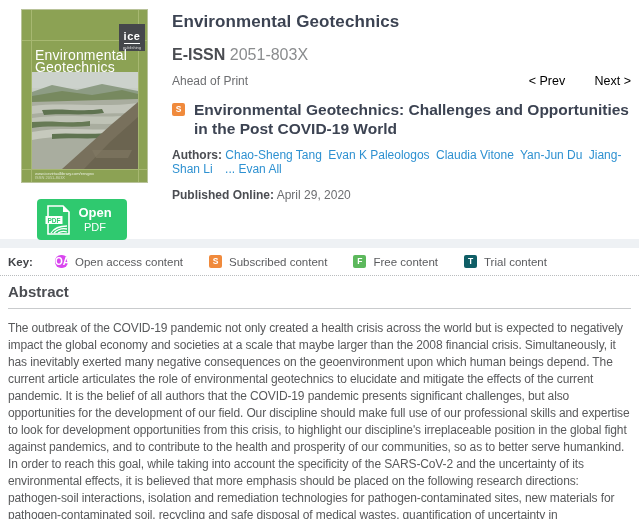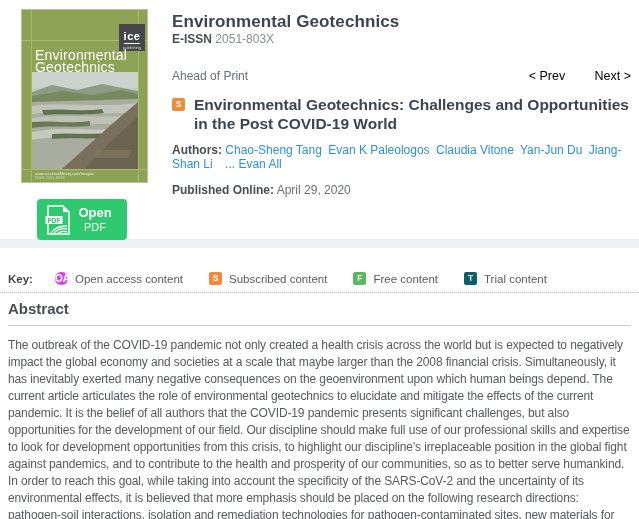--- a/index.html
+++ b/index.html
@@ -31,23 +31,23 @@
   .pdf-btn { display:flex; align-items:center; margin:17px 0 0 15px; width:90px; height:41px;
     background:#2fc96f; border:none; border-radius:4px; cursor:pointer; padding:0 8px; }
   .pdf-btn svg { flex:0 0 26px; }
   .pdf-btn .txt { flex:1; text-align:center; color:#fff; line-height:1.15; }
   .pdf-btn .txt .l1 { font-weight:bold; font-size:13px; display:block; }
   .pdf-btn .txt .l2 { font-size:11px; display:block; }
 
   
   .right-col { flex:1; padding-left:25px; padding-top:2px; }
   h1.journal-title { font-size:17px; color:#3c4352; font-weight:bold; letter-spacing:0.1px; }
-  .issn-line { margin-top:0; font-size:12px; color:#8a8c8e; }
+  .issn-line { margin-top:14px; font-size:16px; color:#8a8c8e; }
   .issn-line b { color:#4b4d52; font-weight:bold; }
-  .status-line { margin-top:23px; font-size:12px; color:#6d6e71; display:flex;text-align:center; }
+  .status-line { margin-top:10px; font-size:12px; color:#6d6e71; display:flex;text-align:center; }
   .pager { margin-left:auto; }
   .pager a { color:#000000; text-decoration:none; font-size:12.5px; margin-left:26px; cursor:pointer; }
   .article-head { margin-top:12px; display:flex; align-items:flex-start; }
   .badge { display:inline-block; width:13px; height:13px; border-radius:2px; color:#fff;
     font-size:8.5px; font-weight:bold; text-align:center; line-height:13px; flex:0 0 13px; }
   .badge-s  { background:#f08a3c; }
   .badge-oa { background:#d946ef; font-size:10px;border-radius:6px; }
   .badge-f  { background:#5cb85c; }
   .badge-t  { background:#0f5e66; }
   .article-head .badge { margin-top:3px; }
@@ -56,21 +56,21 @@
   .authors-line { margin-top:10px; font-size:12px; color:#4b4d52; }
   .authors-line b { font-weight:bold; }
   .authors-line a { color:#2e91d1; text-decoration:none; cursor:pointer; margin-right:3px; }
   .authors-line .show-all { margin-left:6px; }
   .published-line { margin-top:12px; font-size:12px; color:#6d6e71; }
   .published-line b { color:#4b4d52; font-weight:bold; }
 
   
   .gray-band { width:639px; height:9px; background:#eef1f4; }
   .key-row { display:flex; align-items:center; padding:7px 0 7px 8px; font-size:11.5px;
-    color:#5a5b5e; border-bottom:1px dotted #b9bcbe;margin-top:17px; }
+    color:#5a5b5e; border-bottom:1px dotted #b9bcbe; }
   .key-row > b { font-weight:bold; color:#414347; margin-right:22px; }
   .key-item { display:flex; align-items:center; margin-right:26px; }
   .key-item .badge { margin-right:7px; }
 
   
   .abstract-section { padding:0 8px; }
   h2.abstract-heading { font-size:15px; color:#4b4d52; font-weight:bold; margin-top:7px; }
   .abstract-rule { border:none; border-top:1px solid #c9cbcd; margin-top:8px; }
   p.abstract-text { margin-top:11px; font-size:12px; line-height:17px; color:#58595b;
     letter-spacing:-0.12px; }

